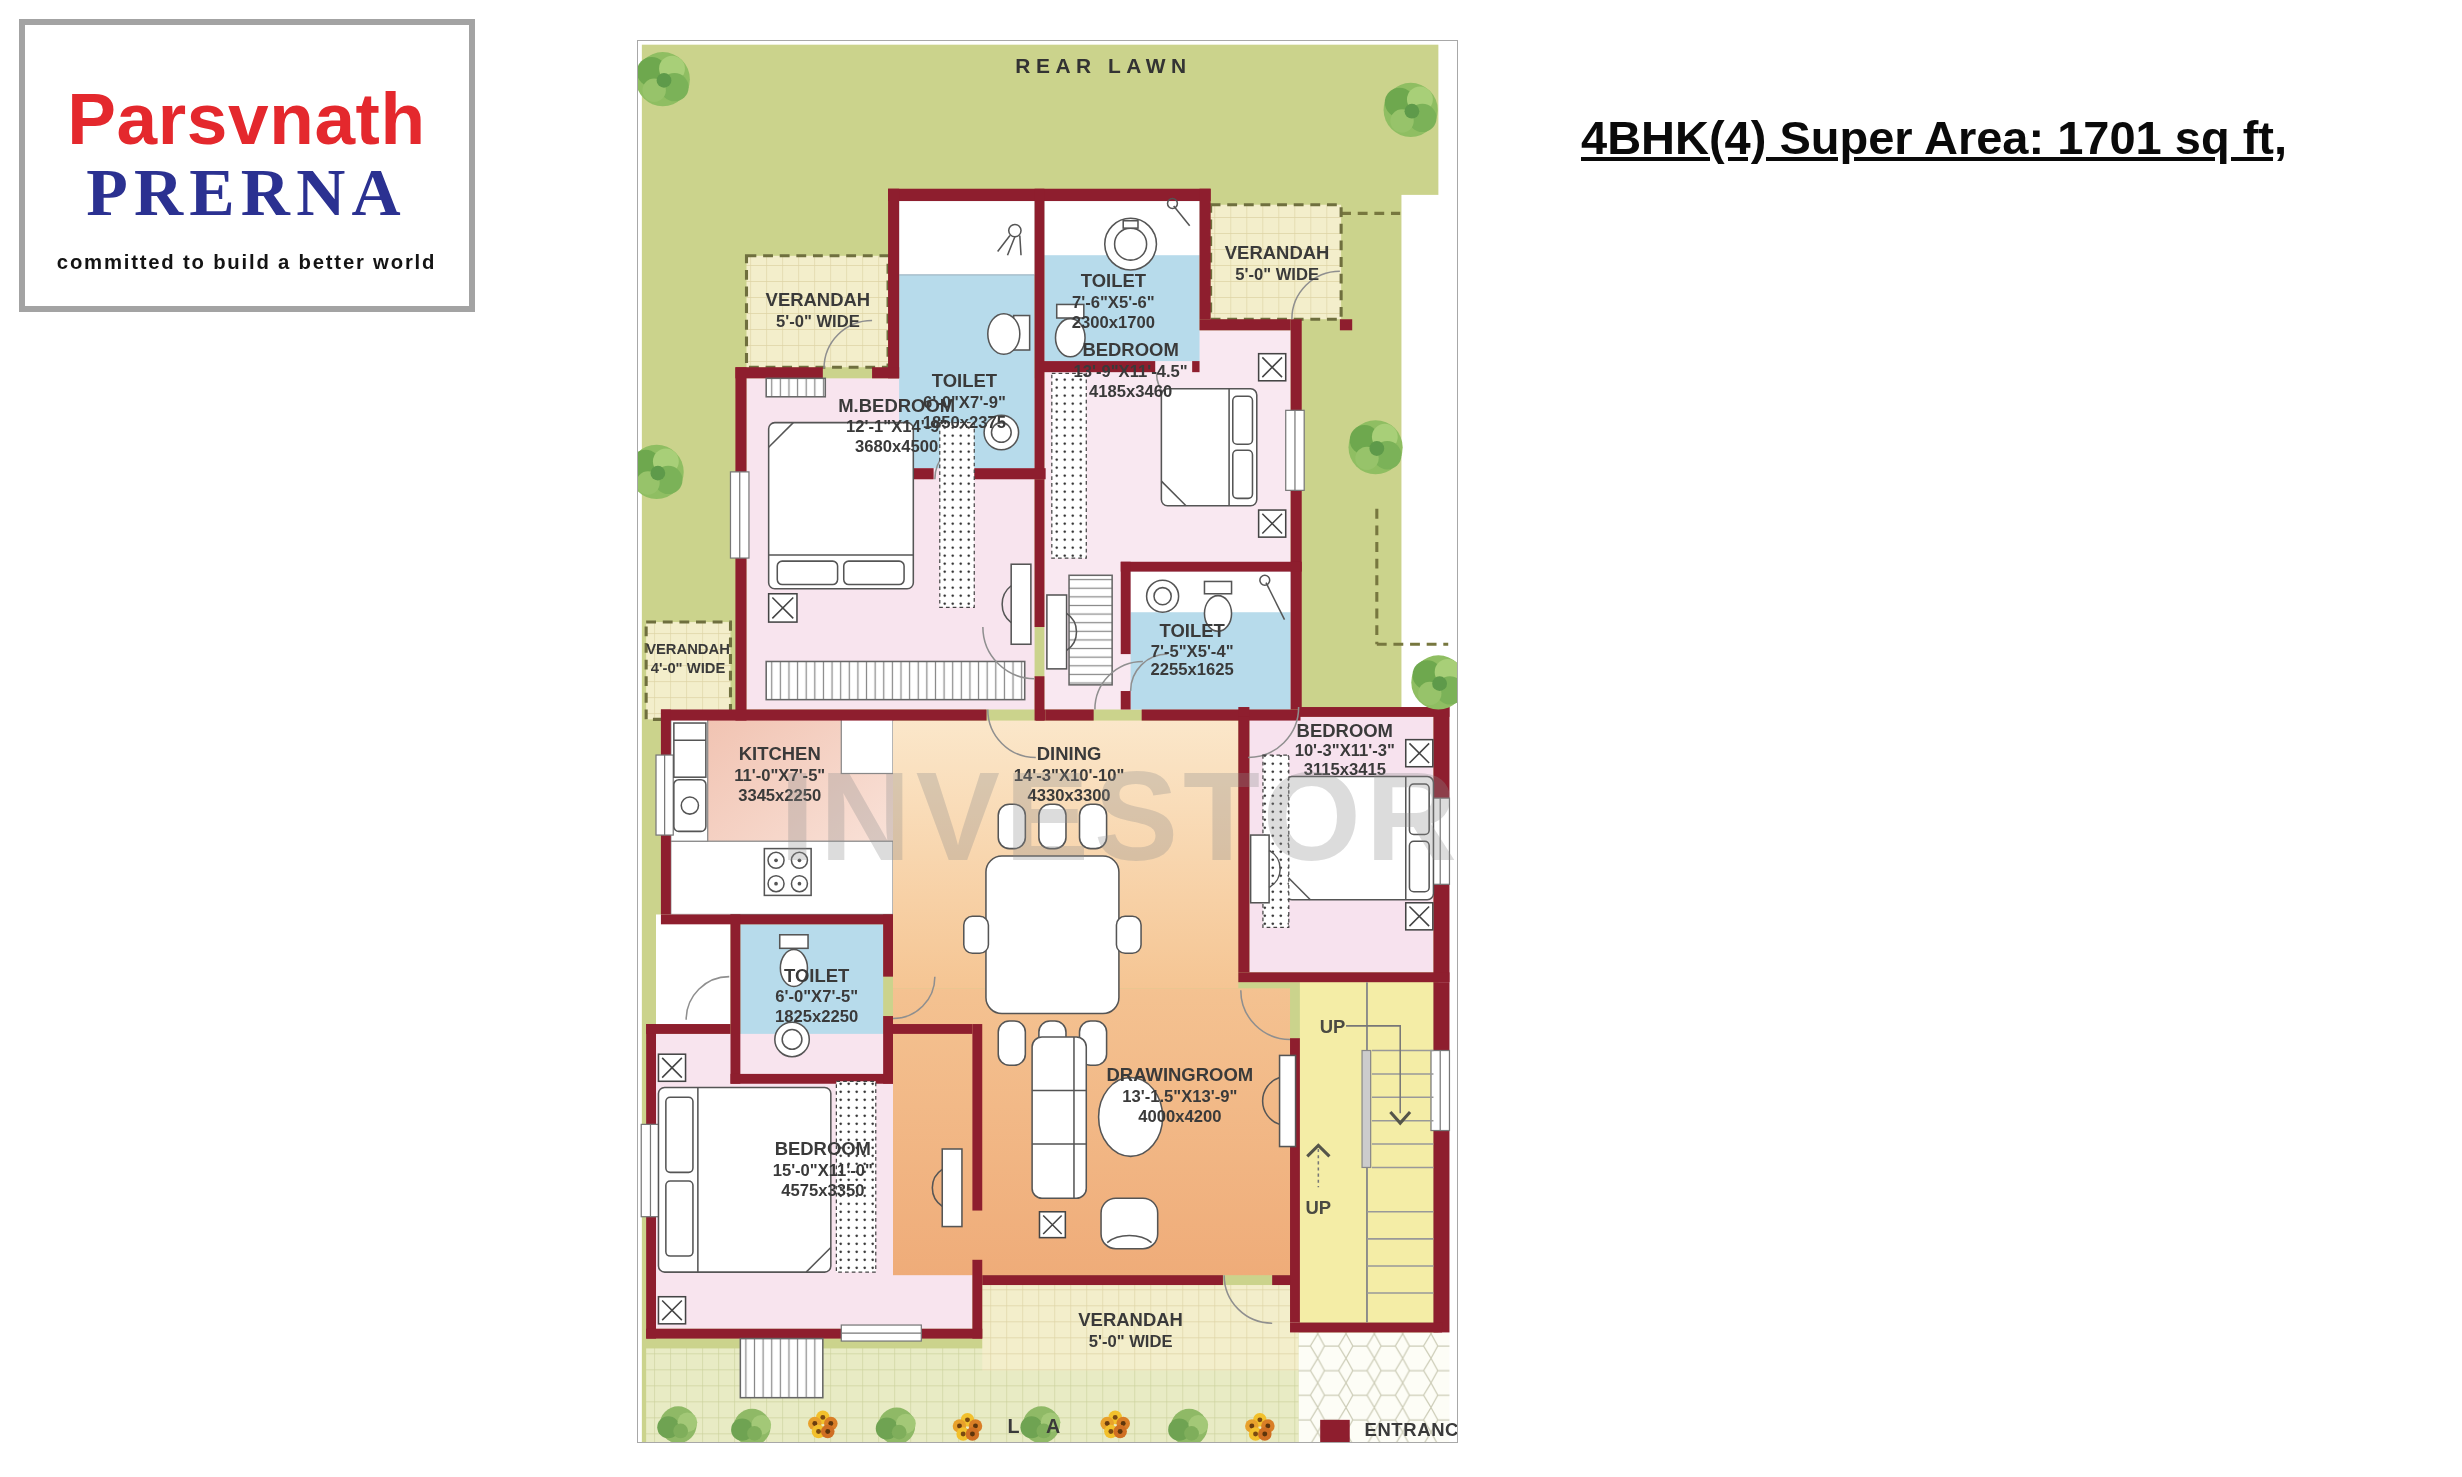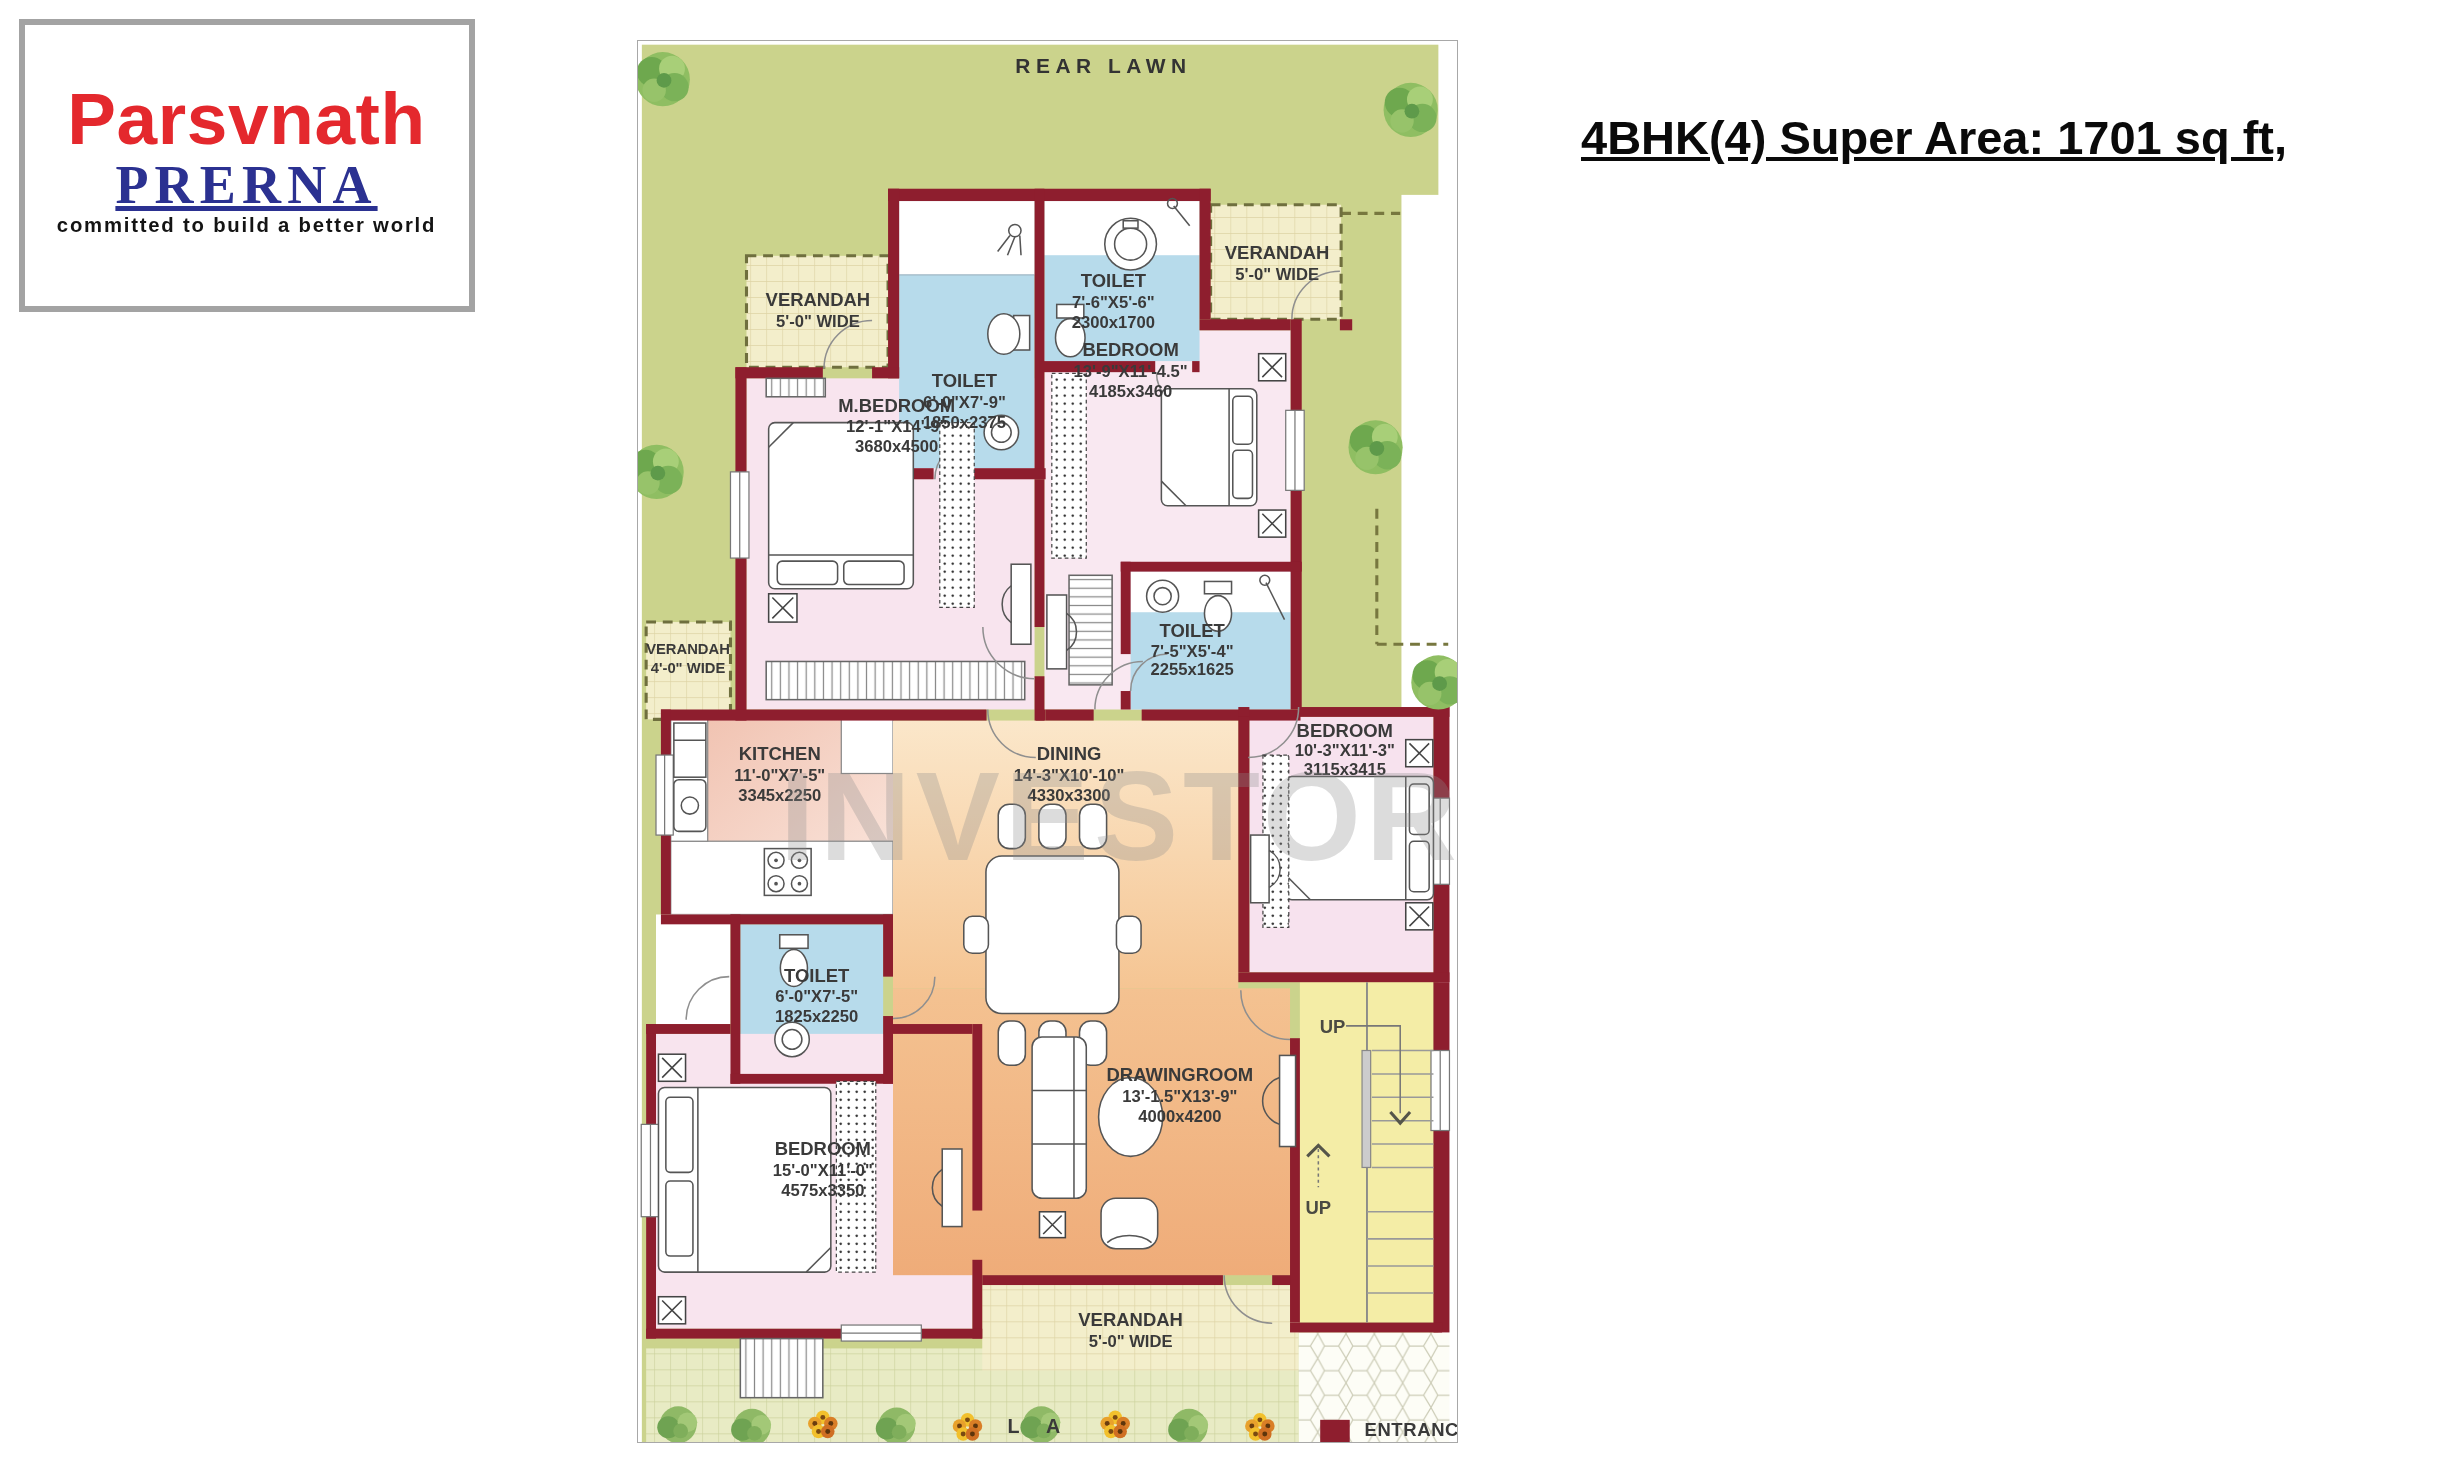--- a/index.html
+++ b/index.html
@@ -10,25 +10,25 @@
   
   .logo-box{
     position:absolute;left:18.5px;top:18.5px;width:444px;height:281px;
     border:6px solid #a3a3a3;background:#fff;text-align:center;
   }
   .logo-brand{
     margin-top:57px;font-size:73px;line-height:1;font-weight:800;
     color:#e4282d;letter-spacing:0.6px;
   }
   .logo-project{
-    margin-top:3.7px;font-family:"Liberation Serif", serif;font-size:54px;
-    line-height:1;font-weight:700;color:#2b3191;letter-spacing:6.2px;text-decoration:underline;
+    margin-top:3.7px;font-family:"Liberation Serif", serif;font-size:68px;
+    line-height:1;font-weight:700;color:#2b3191;letter-spacing:6.2px;
   }
   .logo-tagline{
-    margin-top:2px;font-size:20.3px;font-weight:700;color:#141414;letter-spacing:1.8px;
+    margin-top:25px;font-size:20.3px;font-weight:700;color:#141414;letter-spacing:1.8px;
   }
   
   .title-block{position:absolute;left:1581px;top:103px;width:862px;color:#0a0a0a;}
   .title-line{font-size:47px;font-weight:700;line-height:1.5;letter-spacing:0px;text-decoration:underline;}
   
   .plan-wrap{
     position:absolute;left:637px;top:40px;width:819px;height:1401px;
     border:1.2px solid #a8a8a8;background:#fff;overflow:hidden;
   }
   svg text{font-family:"Liberation Sans", sans-serif;}

